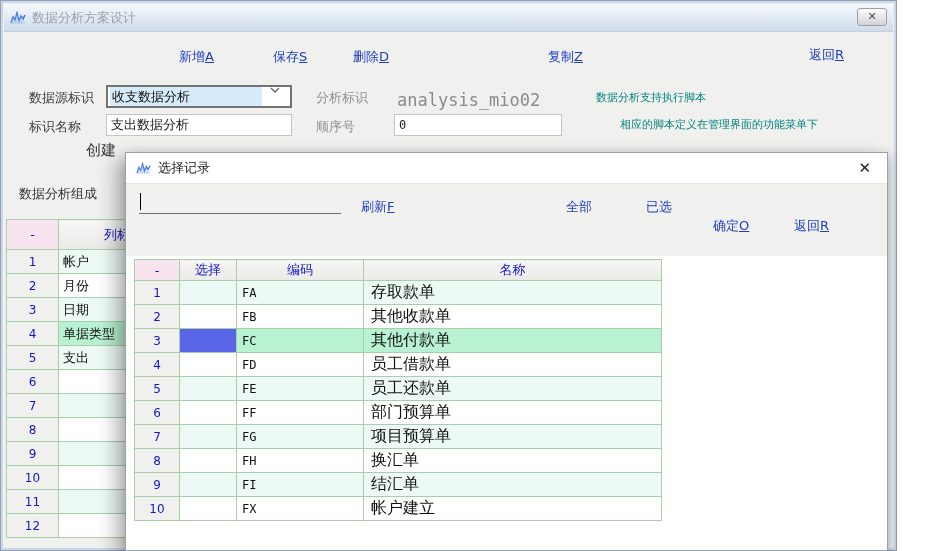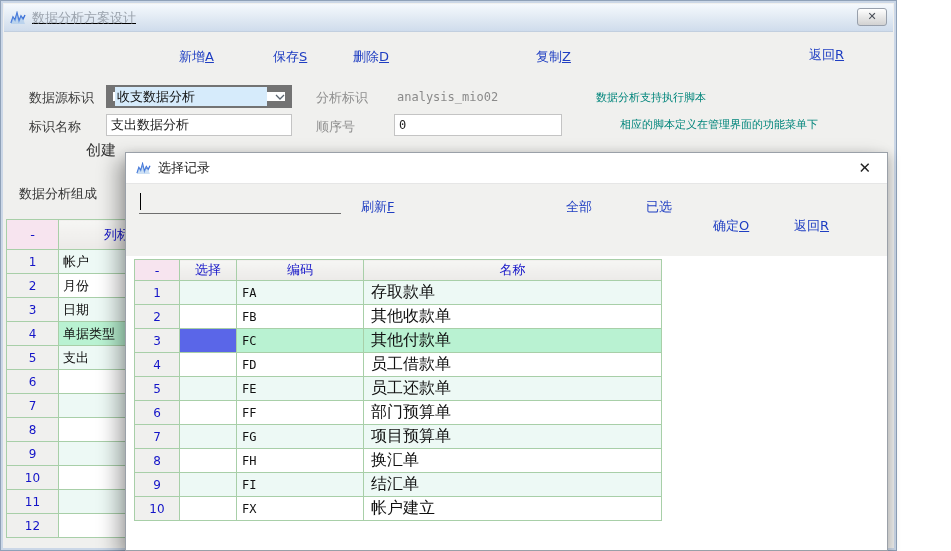--- a/index.html
+++ b/index.html
@@ -6,54 +6,54 @@
   html,body { background:#ffffff; }
   .stage { position:relative; width:951px; height:551px; background:#fff; overflow:hidden; }
 
   
   .win { position:absolute; left:0; top:0; width:897px; height:551px;
          background:#f0f0ee; border:1px solid #8fa1b8;
          box-shadow: inset 0 0 0 2px #cbd7e7; }
   .titlebar { position:absolute; left:3px; top:3px; right:3px; height:28px;
               background:linear-gradient(#f5f9fd,#e0e9f3 55%,#cfdcec);
               display:flex; align-items:center; gap:6px; padding-left:6px;
-              border-bottom:1px solid #c2cfdf;text-decoration:underline; }
+              border-bottom:1px solid #c2cfdf; }
   .wtitle { color:#9aa2ac; font-size:13px; }
   .closebtn { position:absolute; right:9px; top:7px; width:30px; height:18px;
               background:linear-gradient(#ffffff,#eaeaea 45%,#d2d2d2);
               border:1px solid #98a0ac; border-radius:3px; color:#4a4f58;
               font-size:11px; text-align:center; line-height:16px; cursor:default; }
 
   .linkbtn { position:absolute; color:#1f3ec2; font-size:13px; white-space:nowrap; cursor:default; }
   .linkbtn .hk { text-decoration:underline; }
   #btn-new  { left:178px; top:47px; }
   #btn-save { left:272px; top:47px; }
   #btn-del  { left:352px; top:47px; }
-  #btn-copy { left:535px; top:47px; }
+  #btn-copy { left:547px; top:47px; }
   #btn-back { left:808px; top:45px; }
 
   .flabel { position:absolute; font-size:13px; color:#3c3c3c; }
   .flabel.gray { color:#8f8f8f; }
   #lbl-ds   { left:28px;  top:88px; }
   #lbl-ana  { left:315px; top:88px; }
   #lbl-name { left:28px;  top:117px; }
   #lbl-seq  { left:315px; top:117px; }
 
   .combo { position:absolute; left:105px; top:84px; width:186px; height:23px;
-           background:#fff; border:7px solid #737373; display:flex; align-items:center; }
+           background:#fff; border:2px solid #737373; display:flex; align-items:flex-start; }
   .combo .sel-text { margin-left:2px; width:152px; background:#d6ebfb;
                      font-size:13px; color:#111; padding:1px 2px; height:19px; overflow:hidden; }
   .combo .chev { margin-left:8px; display:flex; }
 
   .tinput { position:absolute; height:22px; border:1px solid #c4c4c4; background:#fff;
             font-size:13px; padding:0 4px; color:#222; }
   #inp-name { left:105px; top:113px; width:186px; }
   #inp-seq  { left:393px; top:113px; width:168px; font-family:"DejaVu Sans Mono", monospace; font-size:12px; }
   #val-ana  { position:absolute; left:396px; top:89px; font-family:"DejaVu Sans Mono", monospace;
-              font-size:12px; color:#8a8a8a; }
+              font-size:17px; color:#8a8a8a; }
 
   .note { position:absolute; left:595px; color:#00857b; font-size:11px; }
   #note1 { top:89px; }
   #note2 { top:116px;margin-left:24px; }
 
   #create-label  { position:absolute; left:85px; top:140px; font-size:15px; color:#333; }
   #section-label { position:absolute; left:18px; top:184px; font-size:13px; color:#333; }
 
   
   table.grid { border-collapse:collapse; }

